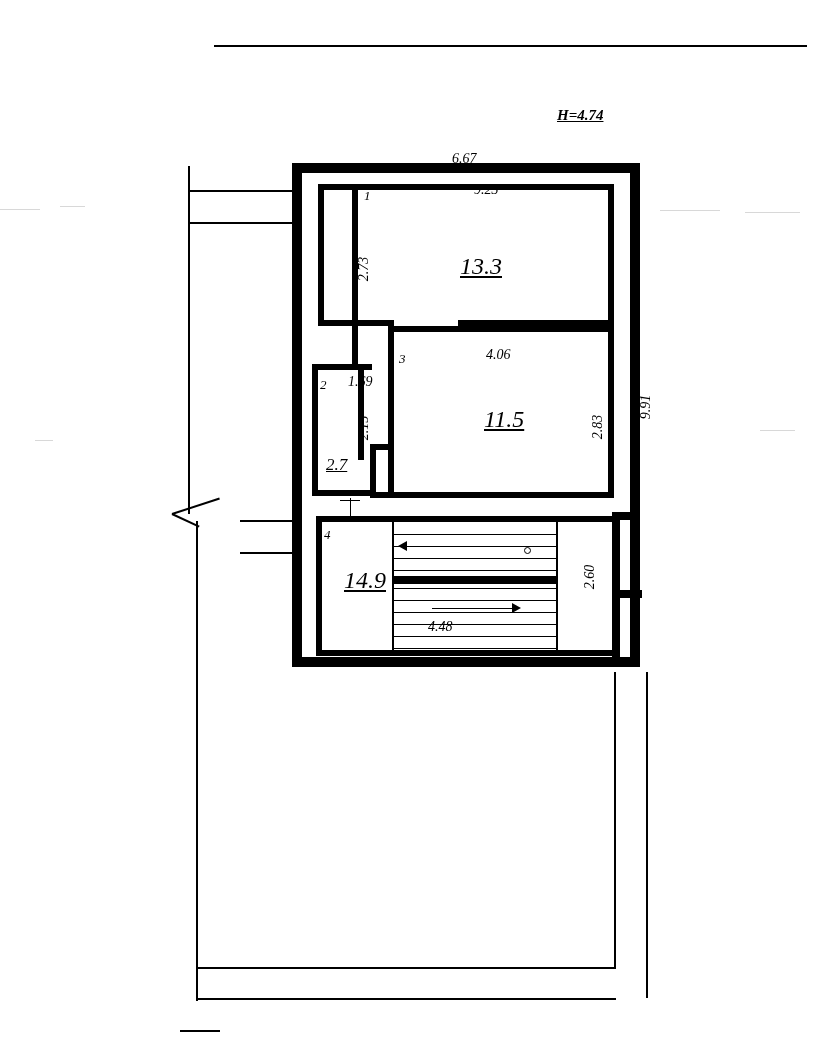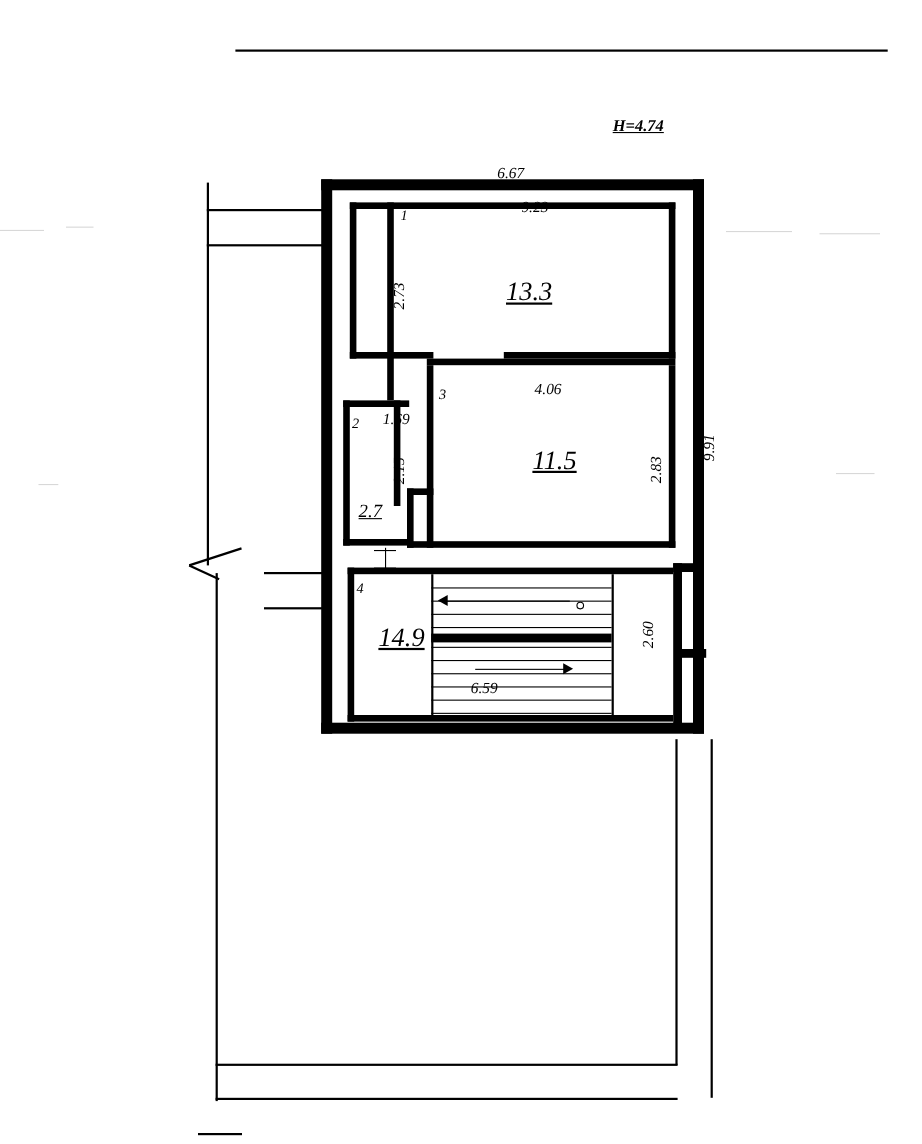--- a/index.html
+++ b/index.html
@@ -167,21 +167,21 @@
   <div class="hthin" style="left:340px; top:500px; width:20px;"></div>
   <div class="hthin" style="left:340px; top:516px; width:20px;"></div>
   <div class="vthin" style="left:350px; top:498px; height:22px;"></div>
 
   <div class="wall" style="left:316px; top:516px; width:296px; height:6px;"></div>
   <div class="wall" style="left:316px; top:516px; width:6px; height:140px;"></div>
   <div class="wall" style="left:316px; top:650px; width:296px; height:6px;"></div>
 
   <div class="lbl lbl-num" style="left:324px; top:528px;">4</div>
   <div class="lbl lbl-area" style="left:344px; top:568px;font-family:Liberation Serif, serif;">14.9</div>
-  <div class="lbl lbl-dim" style="left:428px; top:620px;">6.59</div>
+  <div class="lbl lbl-dim" style="left:428px; top:620px;">4.48</div>
   <div class="lbl lbl-dim rot" style="left:578px; top:570px;">2.60</div>
 
   <div class="vline" style="left:392px; top:522px; height:128px;"></div>
   <div class="vline" style="left:556px; top:522px; height:128px;"></div>
 
   <div class="hthin" style="left:392px; top:534px; width:164px;"></div>
   <div class="hthin" style="left:392px; top:546px; width:164px;"></div>
   <div class="hthin" style="left:392px; top:558px; width:164px;"></div>
   <div class="hthin" style="left:392px; top:570px; width:164px;"></div>
 

